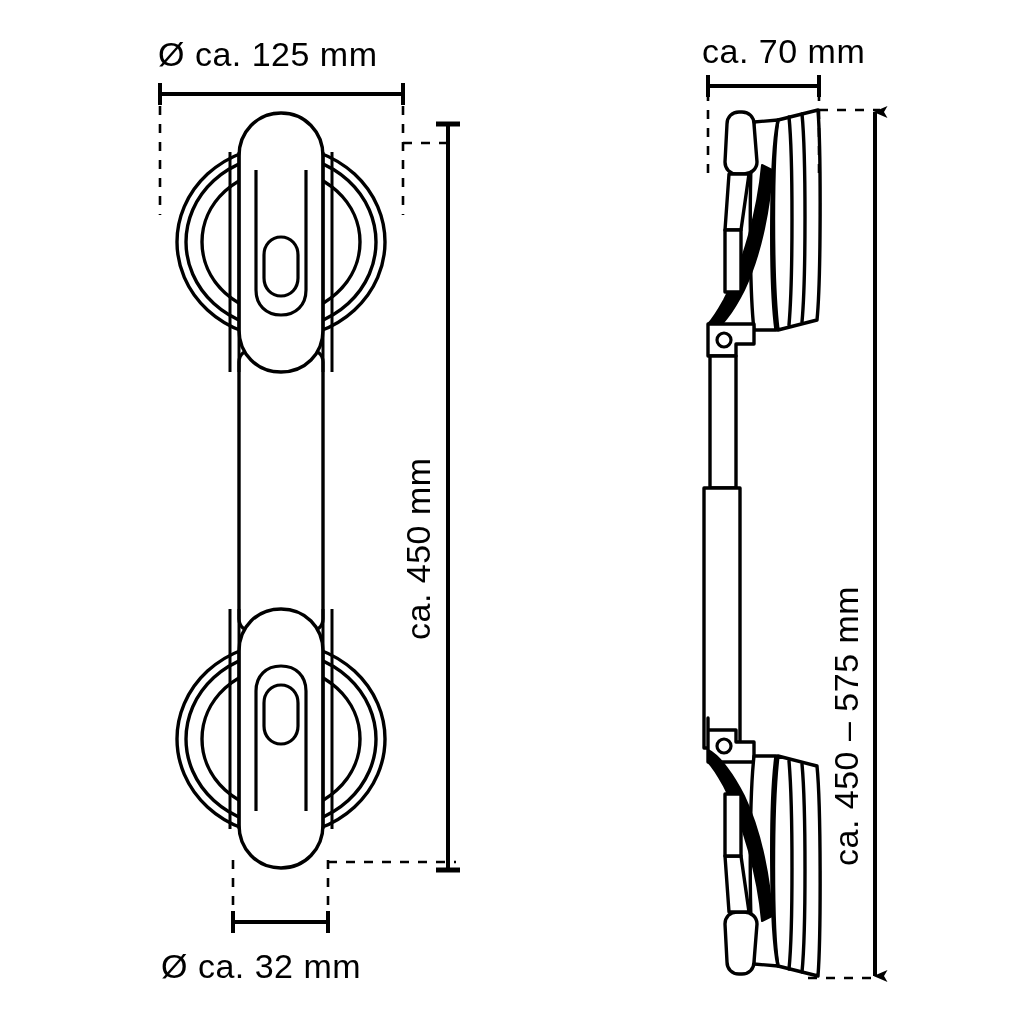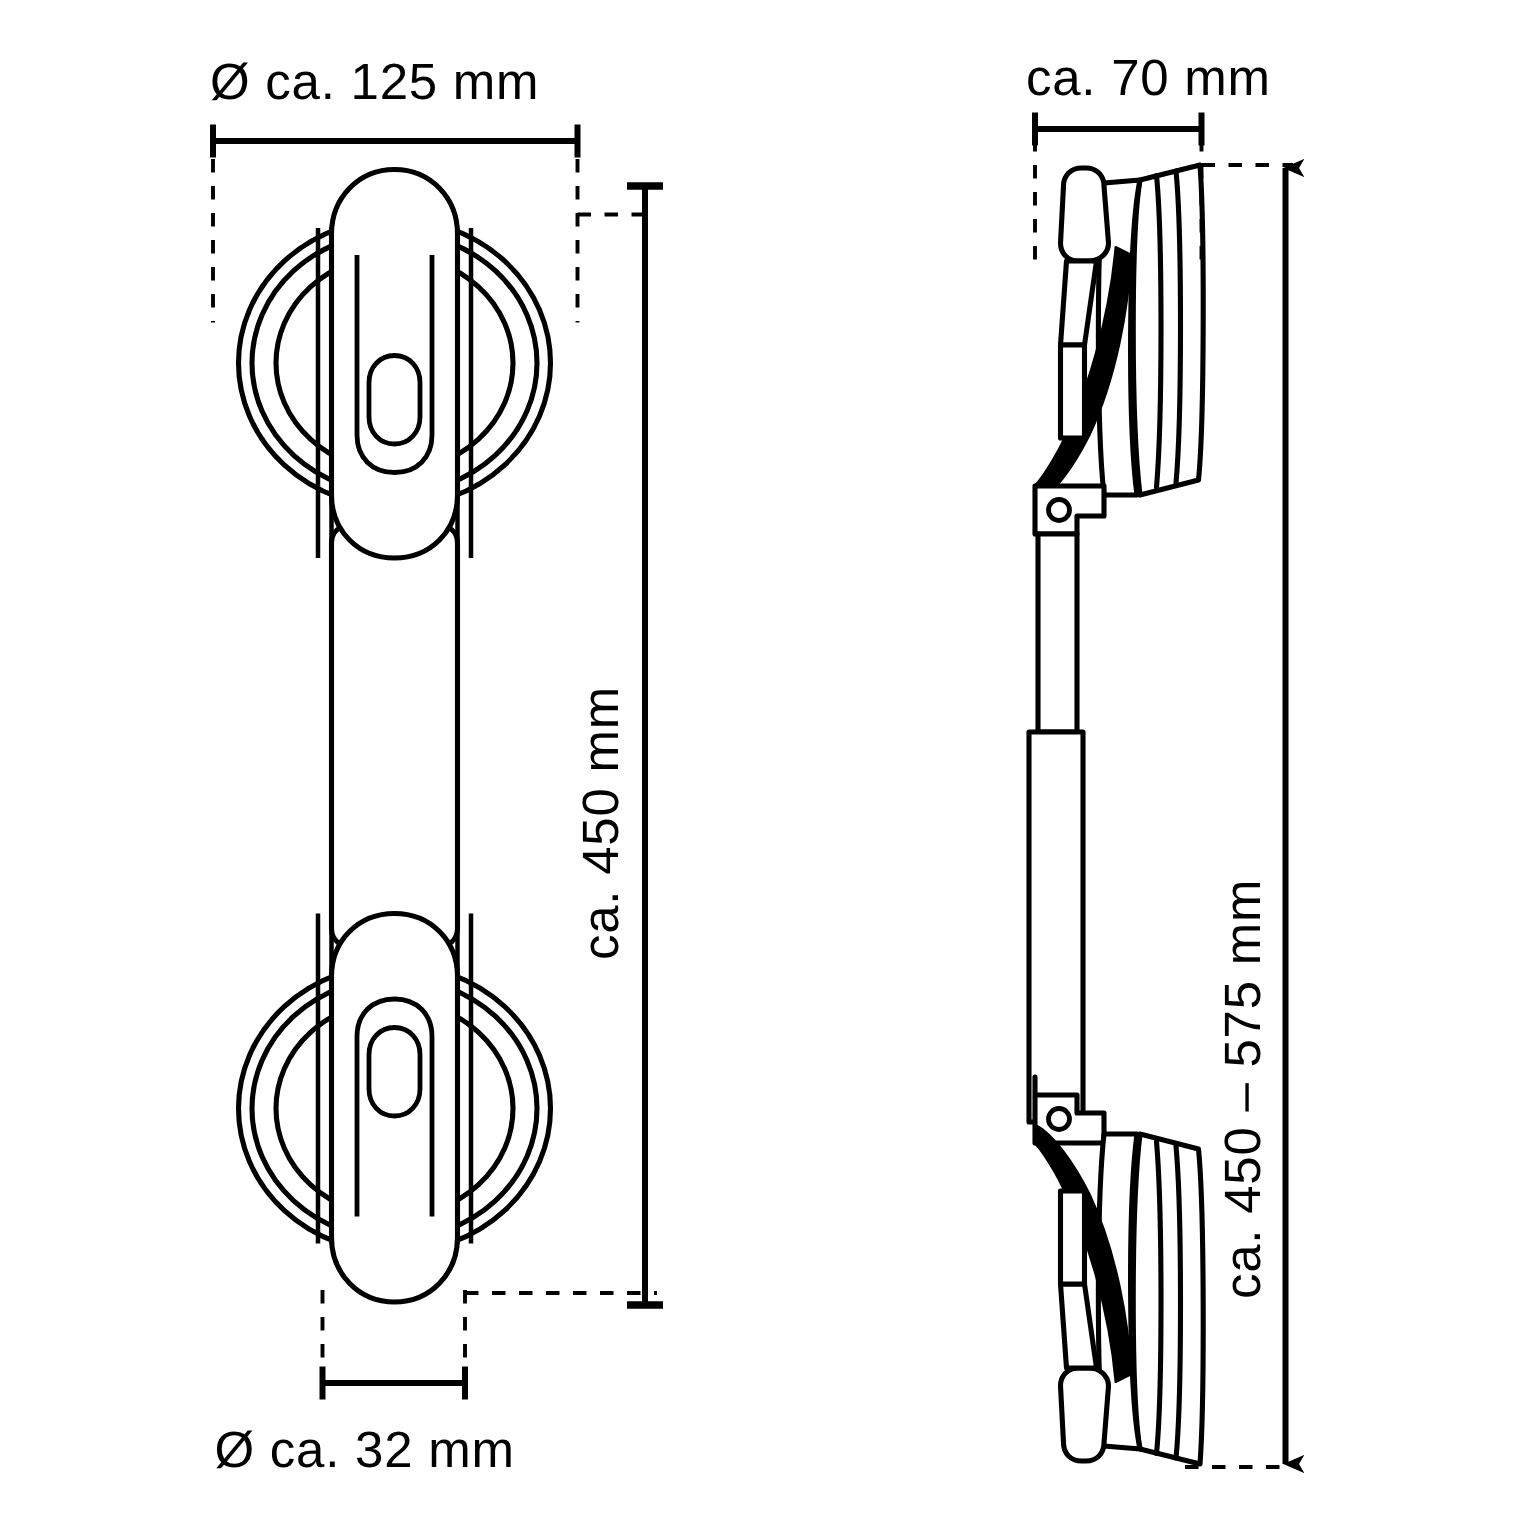--- a/index.html
+++ b/index.html
@@ -3,21 +3,21 @@
 <meta charset="utf-8">
 <style>
   html,body{margin:0;padding:0;}
   body{
     width:1024px;height:1024px;
     background:#ffffff;
     font-family:"Liberation Sans", sans-serif;
     overflow:hidden;
     position:relative;
   }
-  #stage{position:absolute;left:0;top:0;width:844px;height:1024px;}
+  #stage{position:absolute;left:18px;top:0;width:844px;height:1024px;}
   svg{display:block;}
   .dimtext{
     font-family:"Liberation Sans", sans-serif;
     font-size:34px;
     font-weight:400;
     fill:#000000;
     letter-spacing:0.5px;
   }
 </style>
 </head>

